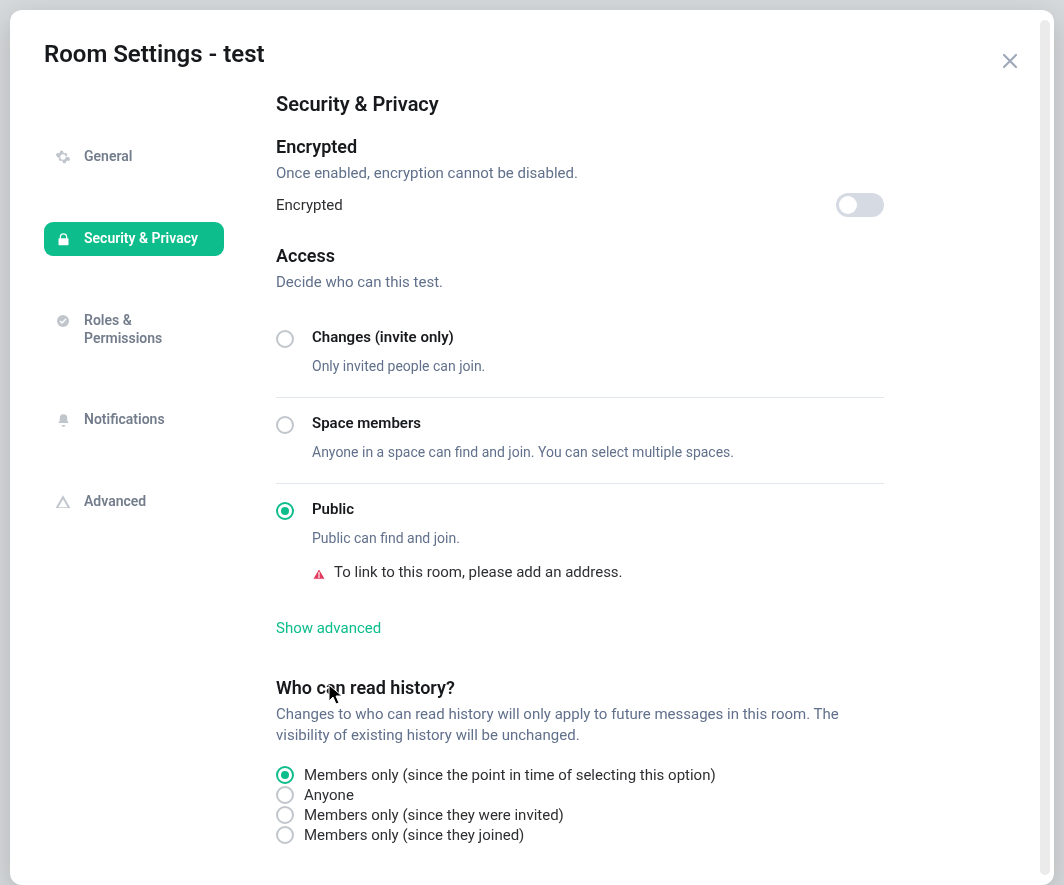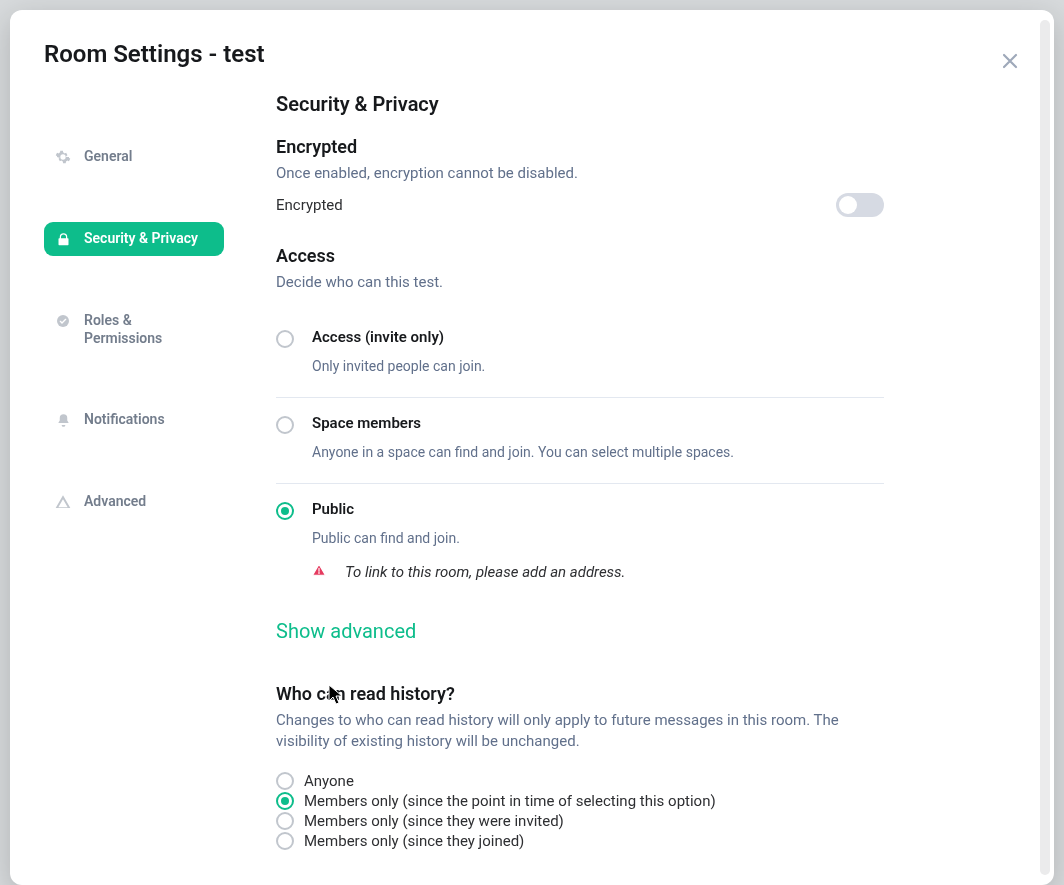--- a/index.html
+++ b/index.html
@@ -168,31 +168,30 @@
   .opt-desc {
     font-size: 14px;
     color: var(--text-muted2);
     line-height: 1.5;
   }
   .warn {
     margin-top: 14px;
     font-size: 15px;
     color: var(--text-normal);
     display: flex;
-    align-items: flex-start;
-    gap: 19px;
-    font-style: italic;
+    align-items: flex-end;
+    gap: 8px;
   }
   .warn-icon {
     width: 14px; height: 14px;
     display: flex; align-items: center; justify-content: center;
   }
   .link {
     color: var(--accent);
-    font-size: 20px;
+    font-size: 15px;
     margin: 18px 0 40px 0;
     display: inline-block;
     cursor: pointer;
   }
   .hist-list { margin-top: 6px; }
   .hist-item {
     display: flex;
     align-items: center;
     gap: 10px;
     padding: 1px 0;
@@ -287,21 +286,21 @@
       </div>
 
       
       <div class="h2">Access</div>
       <div class="sub">Decide who can this test.</div>
 
       <div class="option-list">
         <div class="option">
           <span class="radio"></span>
           <div class="opt-body">
-            <div class="opt-title">Access (invite only)</div>
+            <div class="opt-title">Changes (invite only)</div>
             <div class="opt-desc">Only invited people can join.</div>
           </div>
         </div>
         <div class="option">
           <span class="radio"></span>
           <div class="opt-body">
             <div class="opt-title">Space members</div>
             <div class="opt-desc">Anyone in a space can find and join. You can select multiple spaces.</div>
           </div>
         </div>
@@ -323,26 +322,26 @@
       </div>
 
       <a class="link">Show advanced</a>
 
       
       <div class="h2">Who can read history?</div>
       <div class="sub">Changes to who can read history will only apply to future messages in this room. The visibility of existing history will be unchanged.</div>
 
       <div class="hist-list">
         <div class="hist-item">
-          <span class="radio"></span>
-          <span>Anyone</span>
-        </div>
-        <div class="hist-item">
           <span class="radio checked"></span>
           <span>Members only (since the point in time of selecting this option)</span>
+        </div>
+        <div class="hist-item">
+          <span class="radio"></span>
+          <span>Anyone</span>
         </div>
         <div class="hist-item">
           <span class="radio"></span>
           <span>Members only (since they were invited)</span>
         </div>
         <div class="hist-item">
           <span class="radio"></span>
           <span>Members only (since they joined)</span>
         </div>
       </div>

